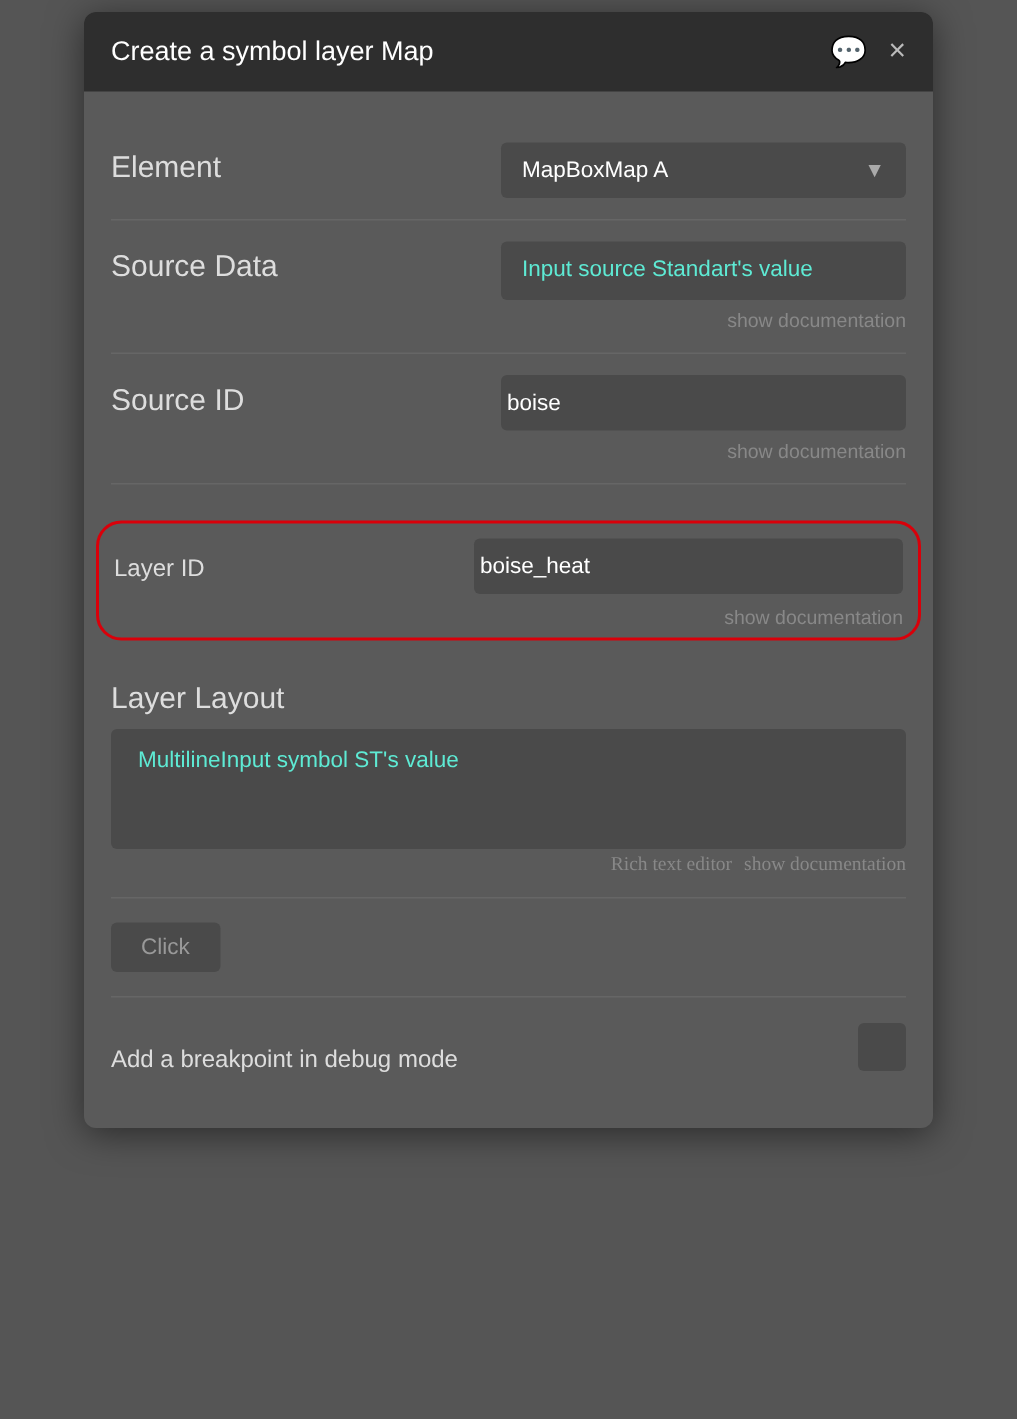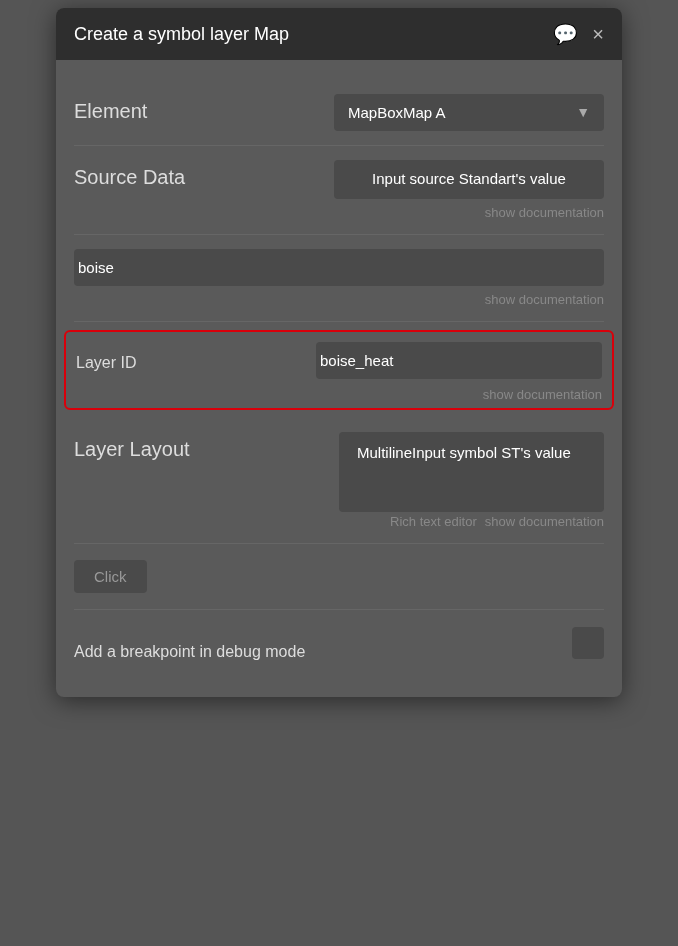--- a/index.html
+++ b/index.html
@@ -93,28 +93,27 @@
       color: #fff;
       font-size: 15px;
       padding: 10px 4px;
       width: 100%;
       outline: none;
     }
     .input-field::placeholder {
       color: #888;
     }
     .link-text {
-      color: #ffffff;
+      color: #5eead4;
       font-size: 15px;
       cursor: pointer;
       padding: 8px 14px;
       background: #4a4a4a;
       border-radius: 4px;
       line-height: 1.5;
-      text-align: center;
     }
     .show-documentation {
       color: #888;
       font-size: 13px;
       text-align: right;
       cursor: pointer;
       margin-top: 2px;
     }
     .layer-id-label {
       width: 240px;
@@ -130,20 +129,21 @@
       background: #4a4a4a;
       border-radius: 4px;
       padding: 10px 18px;
       min-height: 80px;
     }
     .rich-text-row {
       display: flex;
       justify-content: flex-end;
       gap: 8px;
       margin-top: 2px;
+      font-family: Liberation Serif, serif;
     }
     .rich-text-label {
       color: #888;
       font-size: 13px;
       text-align: right;
       cursor: pointer;
     }
     .only-when-row {
       display: flex;
       align-items: center;
@@ -176,23 +176,23 @@
     }
     .breakpoint-toggle {
       width: 32px;
       height: 32px;
       background: #4a4a4a;
       border-radius: 4px;
     }
     
     .highlight-wrapper {
       border: 2.5px solid #d9000a;
-      border-radius: 6px;
+      border-radius: 17px;
       padding: 10px 10px 6px 10px;
-      margin: 4px -10px 4px -10px;
+      margin: 20px -10px 4px -10px;
     }
     .highlight-inner {
       display: flex;
       align-items: center;
       margin-bottom: 8px;
     }
     .divider {
       height: 1px;
       background: #666;
       margin: 0 0 0 0;
@@ -225,39 +225,40 @@
 
     <div class="field-row">
       <div class="field-label">Source Data</div>
       <div class="field-control">
         <div class="link-text">Input source Standart's value</div>
         <div class="show-documentation">show documentation</div>
       </div>
     </div>
 
     <div class="field-row">
+      <div class="field-label">Source ID</div>
       <div class="field-control">
         <input class="input-field" type="text" value="boise" style="">
         <div class="show-documentation">show documentation</div>
       </div>
     </div>
 
     <div style="padding: 4px 0;">
       <div class="highlight-wrapper">
         <div class="highlight-inner">
           <div class="layer-id-label">Layer ID</div>
           <div class="layer-id-control">
             <input class="input-field" type="text" value="boise_heat" style="">
           </div>
         </div>
         <div class="show-documentation">show documentation</div>
       </div>
     </div>
 
-    <div class="field-row" style="align-items: flex-start;">
+    <div class="field-row" style="flex-direction: column; align-items: flex-start;">
       <div class="field-label" style="width:100%; padding-bottom: 8px;">Layer Layout</div>
       <div style="width: 100%;">
         <div class="multiline-box">
           <span class="link-text" style="background: transparent; padding: 0;">MultilineInput symbol ST's value</span>
         </div>
         <div class="rich-text-row">
           <span class="rich-text-label">Rich text editor</span>
           <span class="show-documentation" style="margin-top:0;">show documentation</span>
         </div>
       </div>

